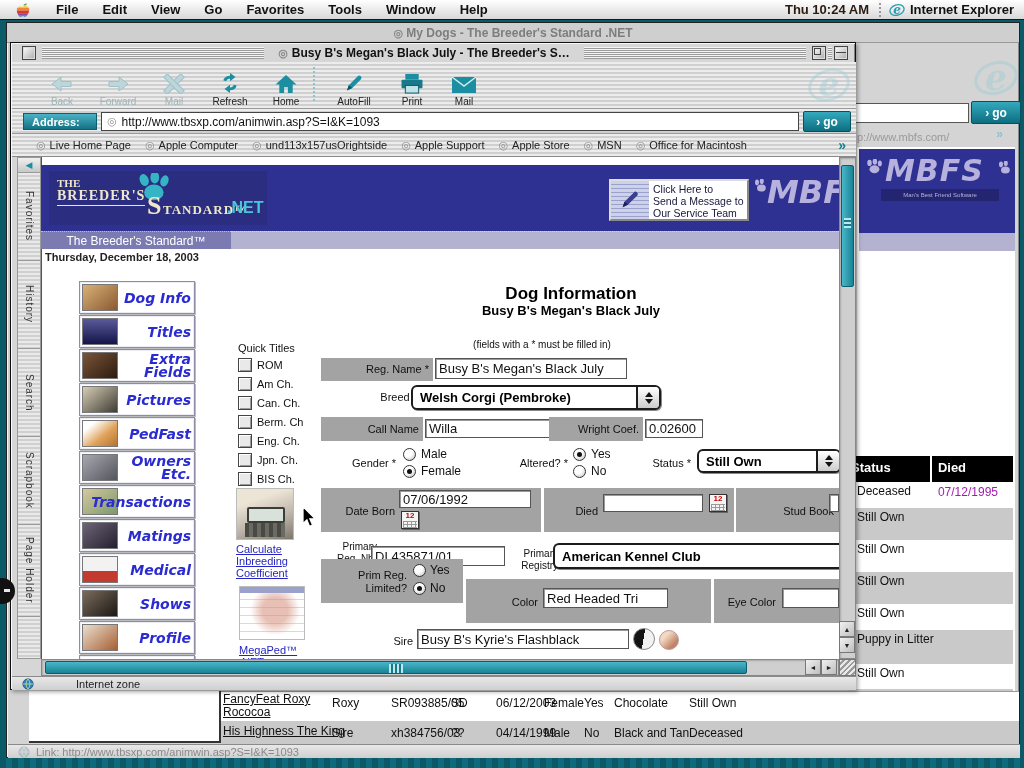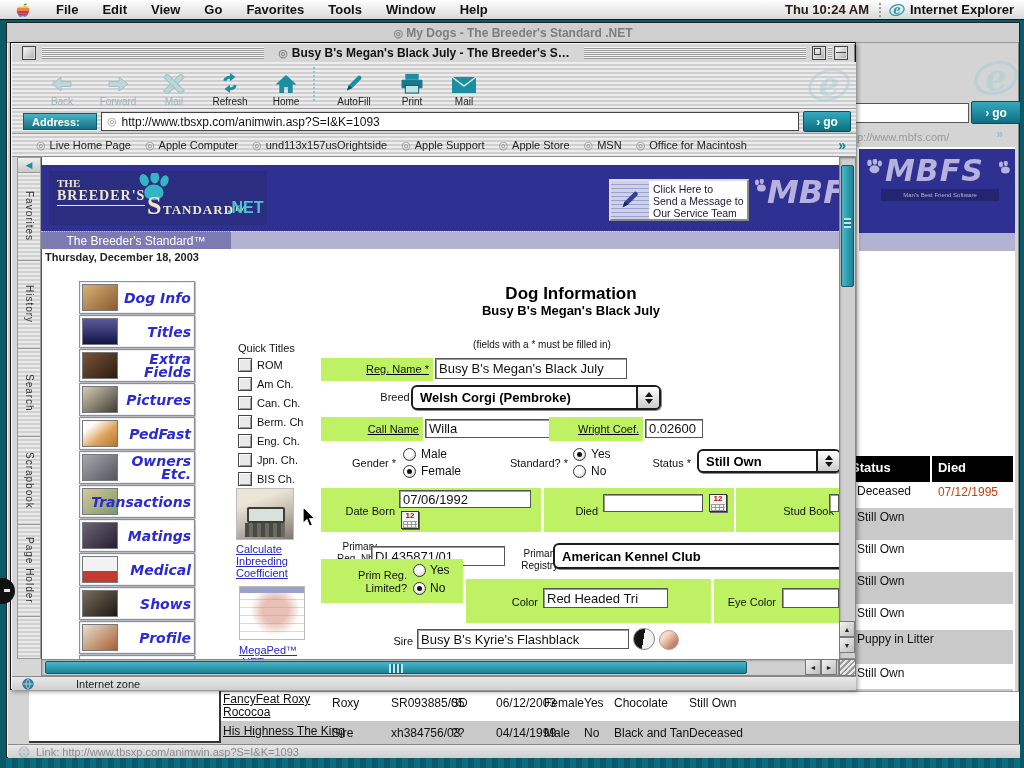--- a/index.html
+++ b/index.html
@@ -12,21 +12,21 @@
   .abs{position:absolute;box-sizing:border-box;}
   .chrome{background:repeating-linear-gradient(to bottom,#ececec 0 2px,#cfcfcf 2px 4px);}
   
   #menubar{left:0;top:0;width:1024px;height:20px;background:linear-gradient(#ffffff,#d8d8d8);border-bottom:1px solid #1a1a1a;display:flex;align-items:center;gap:0;z-index:50;}
   #menubar .mitem{font-weight:bold;font-size:13px;color:#111;padding:0 12px;line-height:20px;}
   #menubar .mclock{margin-left:auto;font-weight:bold;font-size:13px;color:#2a1a10;padding-right:10px;}
   #menubar .msep{height:14px;border-left:2px dotted #999;margin-right:8px;}
   #menubar .mapp{font-weight:bold;font-size:13px;color:#111;padding-right:10px;display:flex;align-items:center;gap:5px;}
   
   .inp{background:#fff;border:1px solid #555;box-shadow:inset 1px 1px 0 #9a9a9a;font:13px "Liberation Sans",sans-serif;padding:0 3px;color:#111;}
-  .chipg{background:#bef264;text-decoration:underline;}
+  .chipg{background:#a3a3a3;}
   .lbl{font-size:11px;color:#111;text-align:right;line-height:13px;}
   .popup{background:#fff;border:2px solid #1c1c1c;border-radius:6px;display:flex;align-items:center;font-weight:bold;font-size:13px;color:#000;padding-left:7px;box-shadow:1px 1px 0 #888;}
   .popup .stp{margin-left:auto;align-self:stretch;width:21px;border-left:2px solid #1c1c1c;display:flex;flex-direction:column;align-items:center;justify-content:center;background:linear-gradient(#fff,#ccc);border-radius:0 4px 4px 0;}
   .triu{width:0;height:0;border-left:4px solid transparent;border-right:4px solid transparent;border-bottom:5px solid #111;margin:1px 0;}
   .trid{width:0;height:0;border-left:4px solid transparent;border-right:4px solid transparent;border-top:5px solid #111;margin:1px 0;}
   .radio{display:inline-block;width:11px;height:11px;border-radius:50%;border:1px solid #333;background:radial-gradient(circle at 35% 30%,#fff 40%,#bbb);flex:none;}
   .radio.on::after{content:'';display:block;width:5px;height:5px;margin:3px;border-radius:50%;background:#111;}
   .cb{display:inline-block;width:12px;height:12px;background:#e9e9e9;border:1px solid #444;box-shadow:inset 1px 1px 0 #fff,inset -1px -1px 0 #999;flex:none;}
   .rlab{font-size:12px;color:#111;}
   .link{color:#2626c4;text-decoration:underline;font-size:11px;line-height:12px;}
@@ -34,21 +34,21 @@
   .cal .d{color:#c00;font:bold 8px/8px "Liberation Sans",sans-serif;display:block;}
   .cal .grid{height:7px;margin:1px;background:repeating-linear-gradient(90deg,#999 0 1px,transparent 1px 4px),repeating-linear-gradient(0deg,#999 0 1px,transparent 1px 3px);}
   
   #backwin{left:6px;top:22px;width:1014px;height:736px;background:#d4d4d4;border:1px solid #222;box-shadow:inset 1px 1px 0 #f5f5f5,inset -1px -1px 0 #8a8a8a;z-index:1;}
   #bw-title{left:0;top:0;width:100%;height:20px;background:#cfcfcf;border-bottom:1px solid #999;text-align:center;font-weight:bold;font-size:12px;color:#7d7d7d;line-height:20px;}
   .bw-chrome-fill{background:repeating-linear-gradient(to bottom,#e9e9e9 0 2px,#cccccc 2px 4px);}
   #bw-page{background:#fff;}
   .bcell{font-size:12px;color:#111;position:absolute;white-space:nowrap;}
   .brow{position:absolute;left:840px;width:166px;display:flex;border-bottom:1px solid #aaa;}
   .brow .c1{width:84px;padding:3px 0 0 10px;font-size:12px;color:#111;line-height:13px;}
-  .brow .c2{width:82px;padding:3px 0 0 4px;font-size:12px;color:#c2410c;}
+  .brow .c2{width:82px;padding:3px 0 0 4px;font-size:12px;color:#a21caf;}
   
   #frontwin{left:10px;top:42px;width:846px;height:648px;background:#d6d6d6;border:1px solid #111;box-shadow:inset 1px 1px 0 #f8f8f8,inset -1px -1px 0 #808080,2px 2px 4px rgba(0,0,0,.35);z-index:10;}
   #fw-title{left:1px;top:1px;width:844px;height:18px;display:flex;align-items:center;}
   #fw-title .stripes{flex:1;height:12px;margin:0 6px;background:repeating-linear-gradient(to bottom,#f4f4f4 0 1px,#9a9a9a 1px 2px);}
   .wbox{width:12px;height:12px;border:1px solid #444;background:linear-gradient(135deg,#fff,#aaa);box-shadow:inset 0 0 0 1px #ddd;flex:none;}
   .wbox.zoom::after{content:'';display:block;width:5px;height:5px;border:1px solid #444;margin:1px;}
   .wbox.coll::after{content:'';display:block;height:0;border-top:1px solid #444;margin:5px 1px 0 1px;}
   #fw-title .ttl{font-weight:bold;font-size:12px;color:#111;white-space:nowrap;padding:0 8px;background:#d6d6d6;display:flex;align-items:center;gap:4px;}
   .tbtn{position:absolute;top:21px;width:58px;height:43px;display:flex;flex-direction:column;align-items:center;justify-content:flex-end;gap:2px;}
   .tbtn .tlab{font-size:10px;color:#222;}
@@ -546,21 +546,21 @@
 
   <div class="abs lbl" style="left:327px;top:414px;width:58px;"><span>Gender *</span></div>
   <div class="abs" style="left:392px;top:404px;display:flex;align-items:center;gap:5px;">
       <span class="radio"></span>
       <span class="rlab">Male</span>
     </div>
   <div class="abs" style="left:392px;top:421px;display:flex;align-items:center;gap:5px;">
       <span class="radio on"></span>
       <span class="rlab">Female</span>
     </div>
-  <div class="abs lbl" style="left:495px;top:414px;width:62px;"><span>Standard? *</span></div>
+  <div class="abs lbl" style="left:495px;top:414px;width:62px;"><span>Altered? *</span></div>
   <div class="abs" style="left:562px;top:404px;display:flex;align-items:center;gap:5px;">
       <span class="radio on"></span>
       <span class="rlab">Yes</span>
     </div>
   <div class="abs" style="left:562px;top:421px;display:flex;align-items:center;gap:5px;">
       <span class="radio"></span>
       <span class="rlab">No</span>
     </div>
   <div class="abs lbl" style="left:625px;top:414px;width:55px;"><span>Status *</span></div>
   <div class="abs popup" style="left:686px;top:406px;width:144px;height:24px;">

